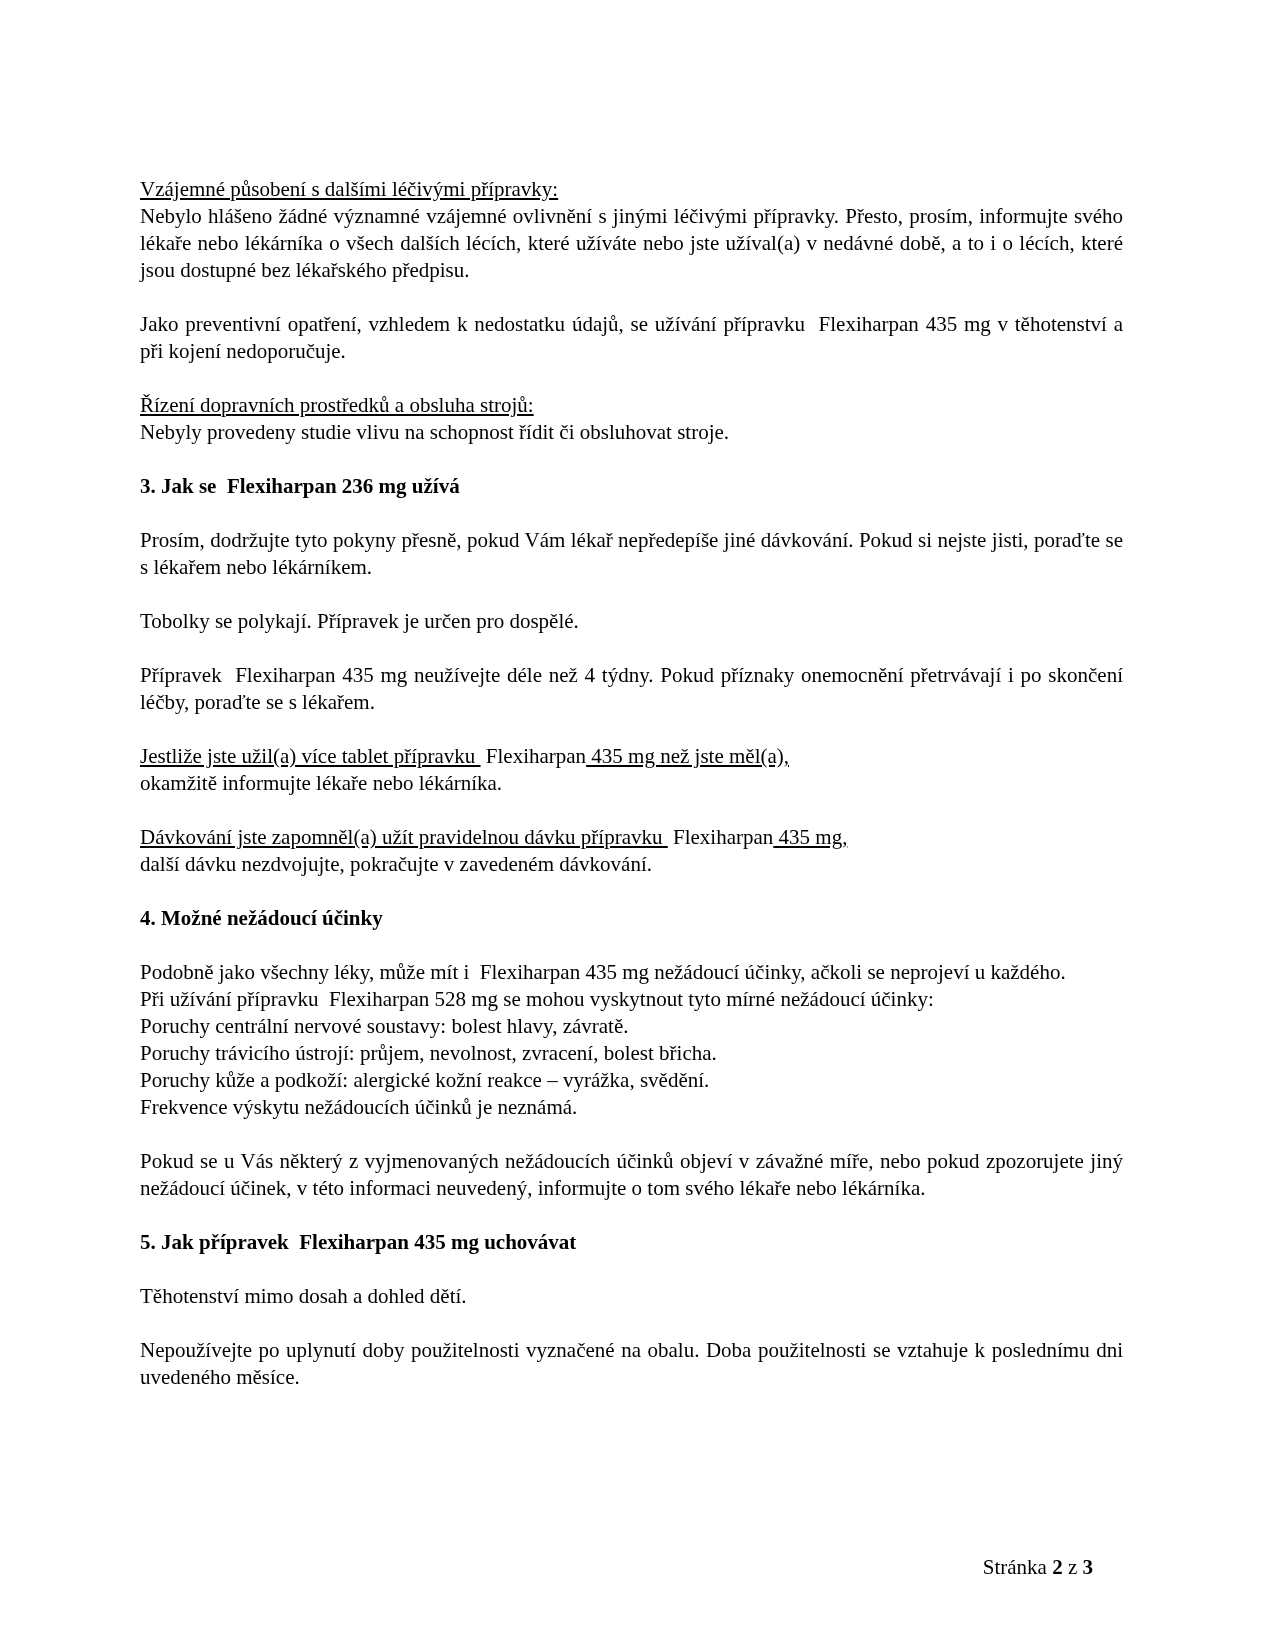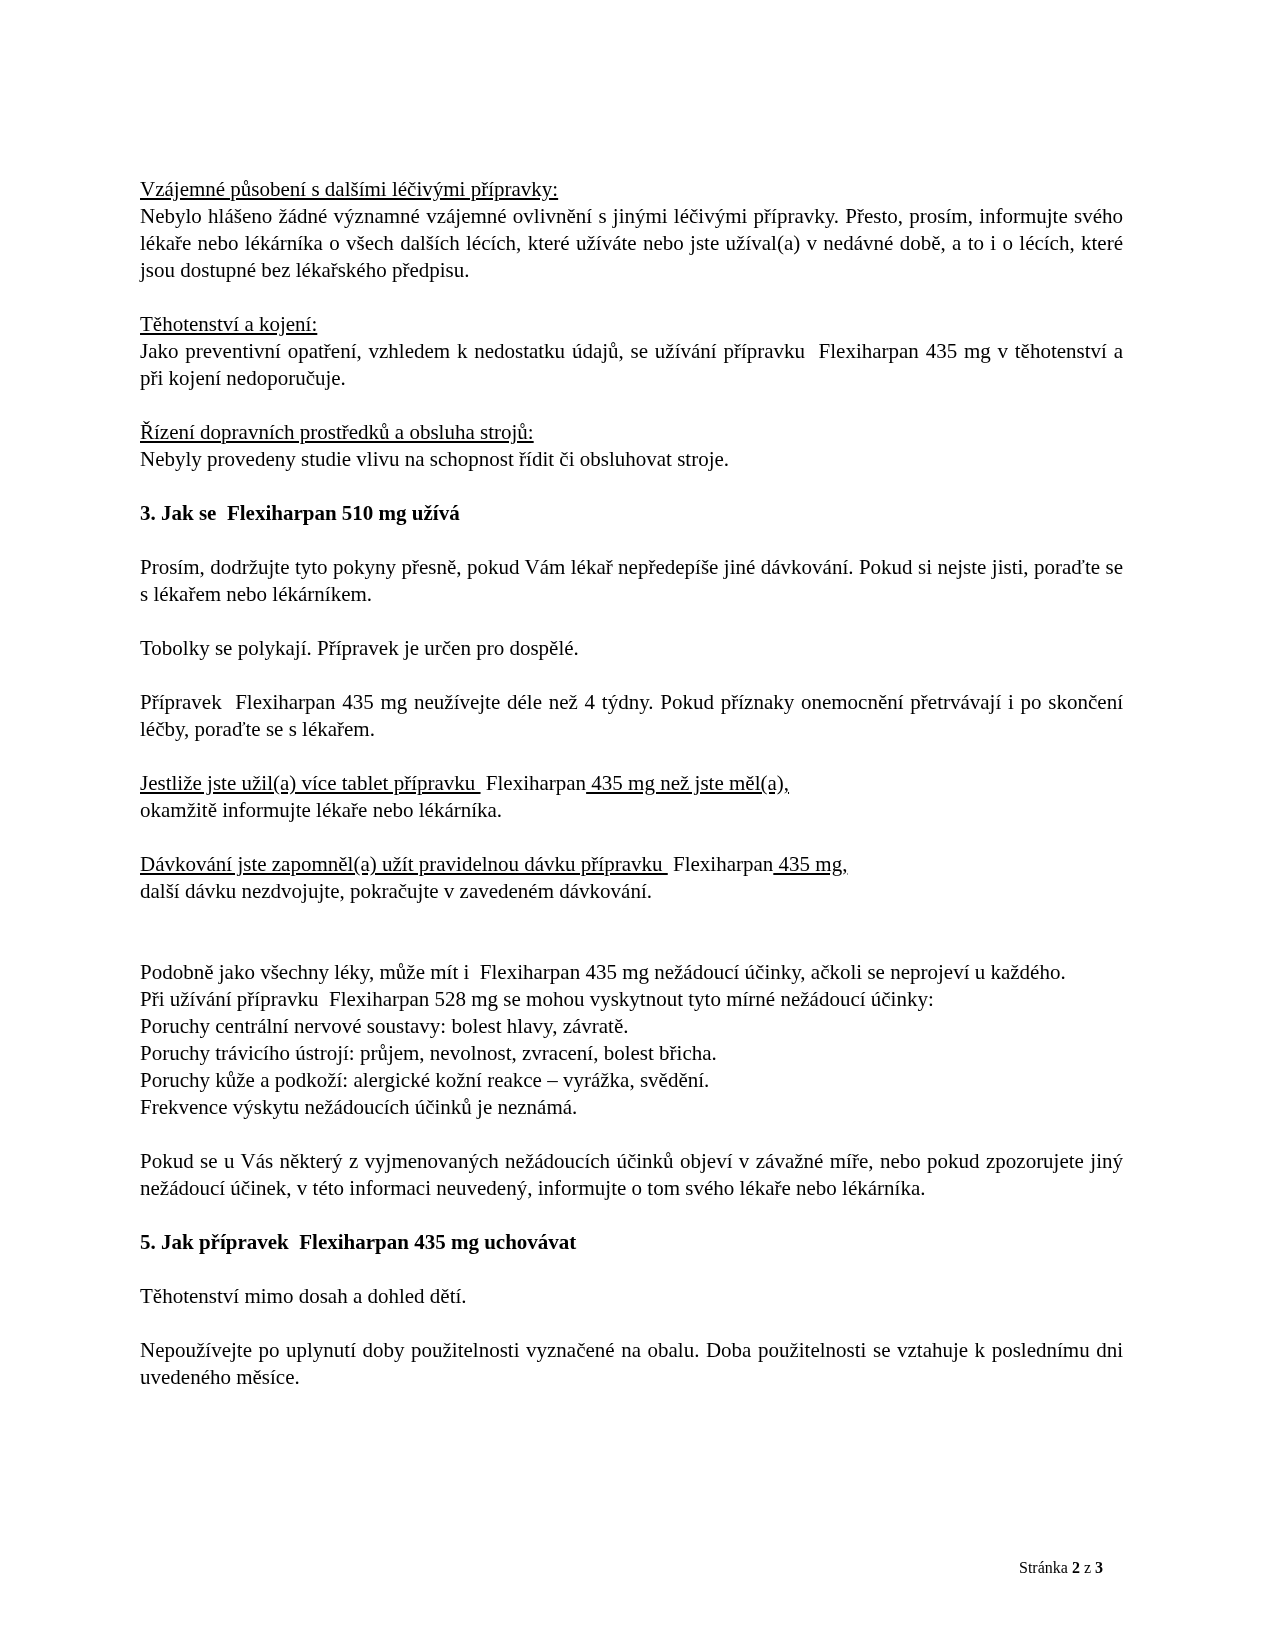--- a/index.html
+++ b/index.html
@@ -25,48 +25,47 @@
     margin: 0;
     white-space: pre-wrap;
   }
   .just { text-align: justify; }
   .u { text-decoration: underline; }
   .b { font-weight: bold; }
   .gap { height: 27px; }
   .footer {
     position: absolute;
     top: 1538px;
-    right: 172px;
+    right: 182px;
     white-space: pre-wrap;
-    font-size: 16px;
+    font-size: 21px;
     line-height: 27px;
   }
 </style>
 </head>
 <body>
 
 <div class="page">
   <div class="content">
 
     <p><span class="u">Vzájemné působení s dalšími léčivými přípravky:</span></p>
     <p class="just">Nebylo hlášeno žádné významné vzájemné ovlivnění s jinými léčivými přípravky. Přesto, prosím, informujte svého lékaře nebo lékárníka o všech dalších lécích, které užíváte nebo jste užíval(a) v nedávné době, a to i o lécích, které jsou dostupné bez lékařského předpisu.</p>
 
     <div class="gap"></div>
 
-    <p><span class="u">Těhotenství a kojení:</span></p>
     <p class="just">Jako preventivní opatření, vzhledem k nedostatku údajů, se užívání přípravku  Flexiharpan 435 mg v těhotenství a při kojení nedoporučuje.</p>
 
     <div class="gap"></div>
 
     <p><span class="u">Řízení dopravních prostředků a obsluha strojů:</span></p>
     <p>Nebyly provedeny studie vlivu na schopnost řídit či obsluhovat stroje.</p>
 
     <div class="gap"></div>
 
-    <p class="b">3. Jak se  Flexiharpan 510 mg užívá</p>
+    <p class="b">3. Jak se  Flexiharpan 236 mg užívá</p>
 
     <div class="gap"></div>
 
     <p class="just">Prosím, dodržujte tyto pokyny přesně, pokud Vám lékař nepředepíše jiné dávkování. Pokud si nejste jisti, poraďte se s lékařem nebo lékárníkem.</p>
 
     <div class="gap"></div>
 
     <p>Tobolky se polykají. Přípravek je určen pro dospělé.</p>
 
     <div class="gap"></div>
@@ -78,20 +77,21 @@
     <p><span class="u">Jestliže jste užil(a) více tablet přípravku </span><span> Flexiharpan</span><span class="u"> 435 mg než jste měl(a),</span></p>
     <p>okamžitě informujte lékaře nebo lékárníka.</p>
 
     <div class="gap"></div>
 
     <p><span class="u">Dávkování jste zapomněl(a) užít pravidelnou dávku přípravku </span><span> Flexiharpan</span><span class="u"> 435 mg,</span></p>
     <p>další dávku nezdvojujte, pokračujte v zavedeném dávkování.</p>
 
     <div class="gap"></div>
 
+    <p class="b">4. Možné nežádoucí účinky</p>
 
     <div class="gap"></div>
 
     <p class="just">Podobně jako všechny léky, může mít i  Flexiharpan 435 mg nežádoucí účinky, ačkoli se neprojeví u každého.</p>
     <p>Při užívání přípravku  Flexiharpan 528 mg se mohou vyskytnout tyto mírné nežádoucí účinky:</p>
     <p>Poruchy centrální nervové soustavy: bolest hlavy, závratě.</p>
     <p>Poruchy trávicího ústrojí: průjem, nevolnost, zvracení, bolest břicha.</p>
     <p>Poruchy kůže a podkoží: alergické kožní reakce – vyrážka, svědění.</p>
     <p>Frekvence výskytu nežádoucích účinků je neznámá.</p>
 

